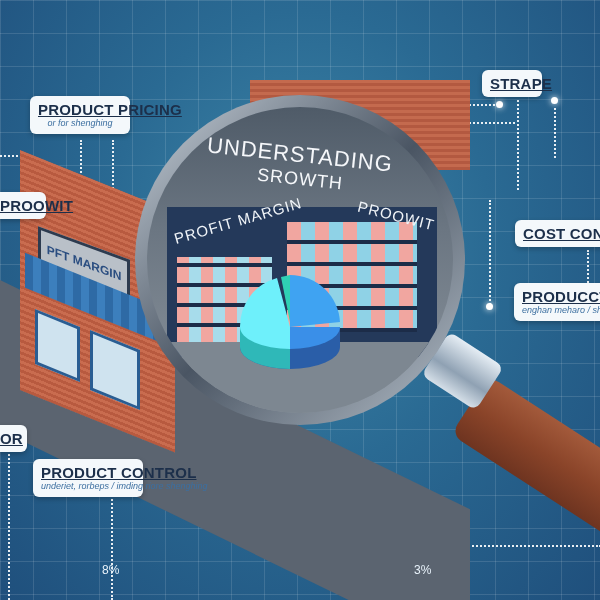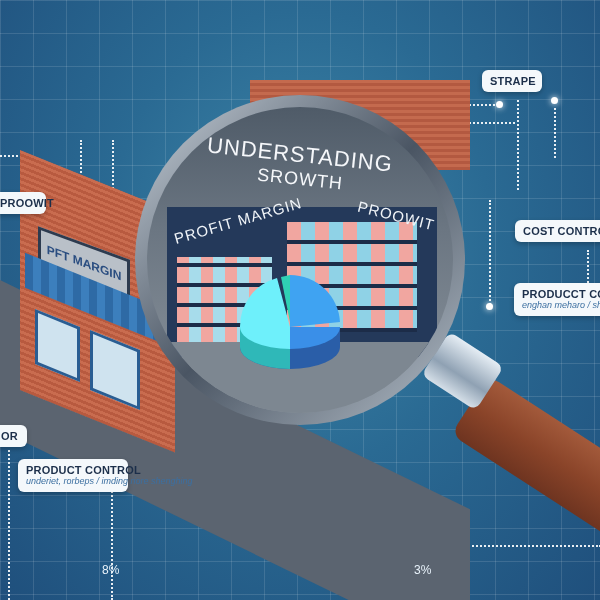--- a/index.html
+++ b/index.html
@@ -16,21 +16,21 @@
         linear-gradient(90deg, rgba(255,255,255,0.12) 1px, transparent 1px);
       background-size: 33px 33px;
     }
     .dot { position: absolute; width: 7px; height: 7px; border-radius: 50%; background: #fff; box-shadow: 0 0 6px #fff; }
     .vline { position: absolute; width: 0; border-left: 2px dotted rgba(255,255,255,0.9); }
     .hline { position: absolute; height: 0; border-top: 2px dotted rgba(255,255,255,0.9); }
     .label {
       position: absolute; background: #f4f8fb; border-radius: 6px;
       box-shadow: 0 2px 5px rgba(0,0,0,0.25); padding: 5px 8px; text-align: center;
     }
-    .label .t { font-weight: bold; font-size: 11px; color: #1c2f4a; letter-spacing: 0.2px; white-space: nowrap; }
+    .label .t { font-weight: bold; font-size: 15px; color: #1c2f4a; letter-spacing: 0.2px; white-space: nowrap; text-decoration: underline; }
     .label .s { font-style: italic; font-size: 9px; color: #3c6fa0; white-space: nowrap; line-height: 1.2; }
     .pct { position: absolute; color: #e8f2fa; font-size: 12px; }
 
     
     .platform { position: absolute; left: 0; top: 280px; width: 470px; height: 150px;
       background: #5b6470; transform: skewY(26deg); transform-origin: left top; }
     .brick-l { position: absolute; left: 20px; top: 150px; width: 155px; height: 240px;
       background: repeating-linear-gradient(0deg, #b85a3f 0 3px, #c96c4f 3px 6px);
       transform: skewY(22deg); transform-origin: left top; }
     .brick-top { position: absolute; left: 250px; top: 80px; width: 220px; height: 90px;
@@ -123,36 +123,40 @@
     <svg class="pie" viewBox="0 0 110 100">
       <path d="M5 55 L5 75 A50 22 0 0 0 105 75 L105 55 Z" fill="#2a5ea8"></path>
       <path d="M5 55 L5 75 A50 22 0 0 0 55 97 L55 77 Z" fill="#2fb8b8"></path>
       <path d="M55 55 L55 3 A50 50 0 0 1 105 50 Z" fill="#3fa3f2"></path>
       <path d="M55 55 L105 55 A50 22 0 0 1 55 77 Z" fill="#3a8fe8"></path>
       <path d="M55 55 L55 77 A50 22 0 0 1 5 55 A50 50 0 0 1 42 6 Z" fill="#6ef0fb"></path>
       <path d="M46 5 L55 3 L55 50 Z" fill="#2fd1b4"></path>
     </svg>
   </div>
 
+  <div class="label" style="left:30px;top:96px;width:100px">
+    <div class="t">PRODUCT PRICING</div>
+    <div class="s">or for shenghing</div>
+  </div>
   <div class="label" style="left:-8px;top:192px;width:54px">
     <div class="t">PROOWIT</div>
   </div>
   <div class="label" style="left:482px;top:70px;width:60px">
     <div class="t">STRAPE</div>
   </div>
   <div class="label" style="left:515px;top:220px;width:95px">
     <div class="t">COST CONTROL</div>
   </div>
   <div class="label" style="left:514px;top:283px;width:100px;text-align:left">
     <div class="t">PRODUCCT CONTROL</div>
     <div class="s">enghan meharo / sharbing suning</div>
   </div>
   <div class="label" style="left:-8px;top:425px;width:35px">
     <div class="t">OR</div>
   </div>
-  <div class="label" style="left:18px;top:459px;width:110px">
+  <div class="label" style="left:33px;top:459px;width:110px">
     <div class="t">PRODUCT CONTROL</div>
     <div class="s">underiet, rorbeps / imding riore shenghing</div>
   </div>
 
   <div class="pct" style="left:102px;top:563px">8%</div>
   <div class="pct" style="left:414px;top:563px">3%</div>
 </div>
 
 </body></html>

